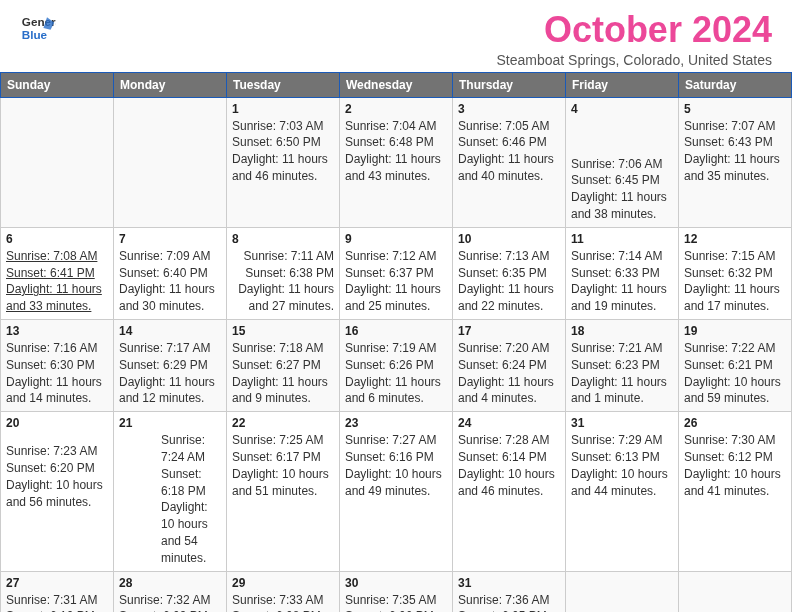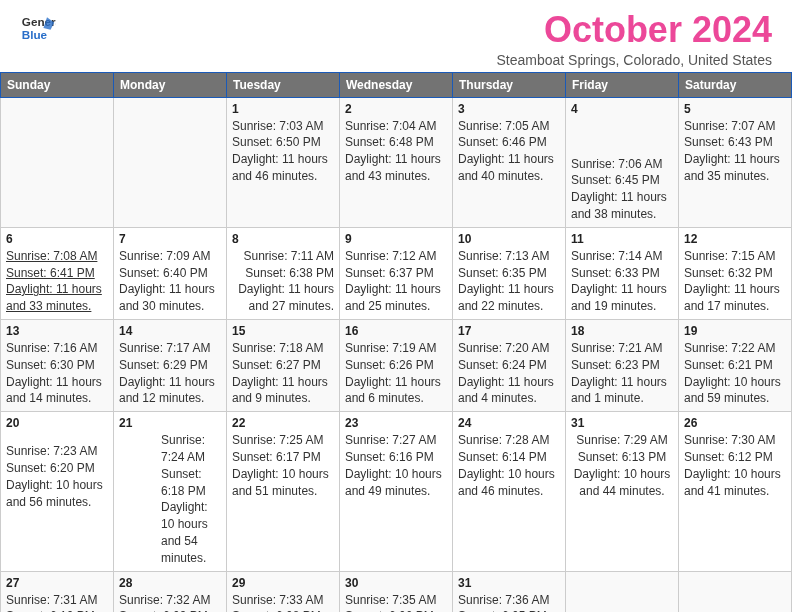--- a/index.html
+++ b/index.html
@@ -259,21 +259,21 @@
 Daylight: 10 hours and 49 minutes.</div>
         </td>
         <td>
           <span class="day-number">24</span>
           <div class="day-info" style="white-space: pre-line;">Sunrise: 7:28 AM
 Sunset: 6:14 PM
 Daylight: 10 hours and 46 minutes.</div>
         </td>
         <td>
           <span class="day-number">31</span>
-          <div class="day-info" style="white-space: pre-line; text-align: center;">Sunrise: 7:29 AM
+          <div class="day-info" style="white-space: pre-line;">Sunrise: 7:29 AM
 Sunset: 6:13 PM
 Daylight: 10 hours and 44 minutes.</div>
         </td>
         <td>
           <span class="day-number">26</span>
           <div class="day-info" style="white-space: pre-line;">Sunrise: 7:30 AM
 Sunset: 6:12 PM
 Daylight: 10 hours and 41 minutes.</div>
         </td>
       </tr>

